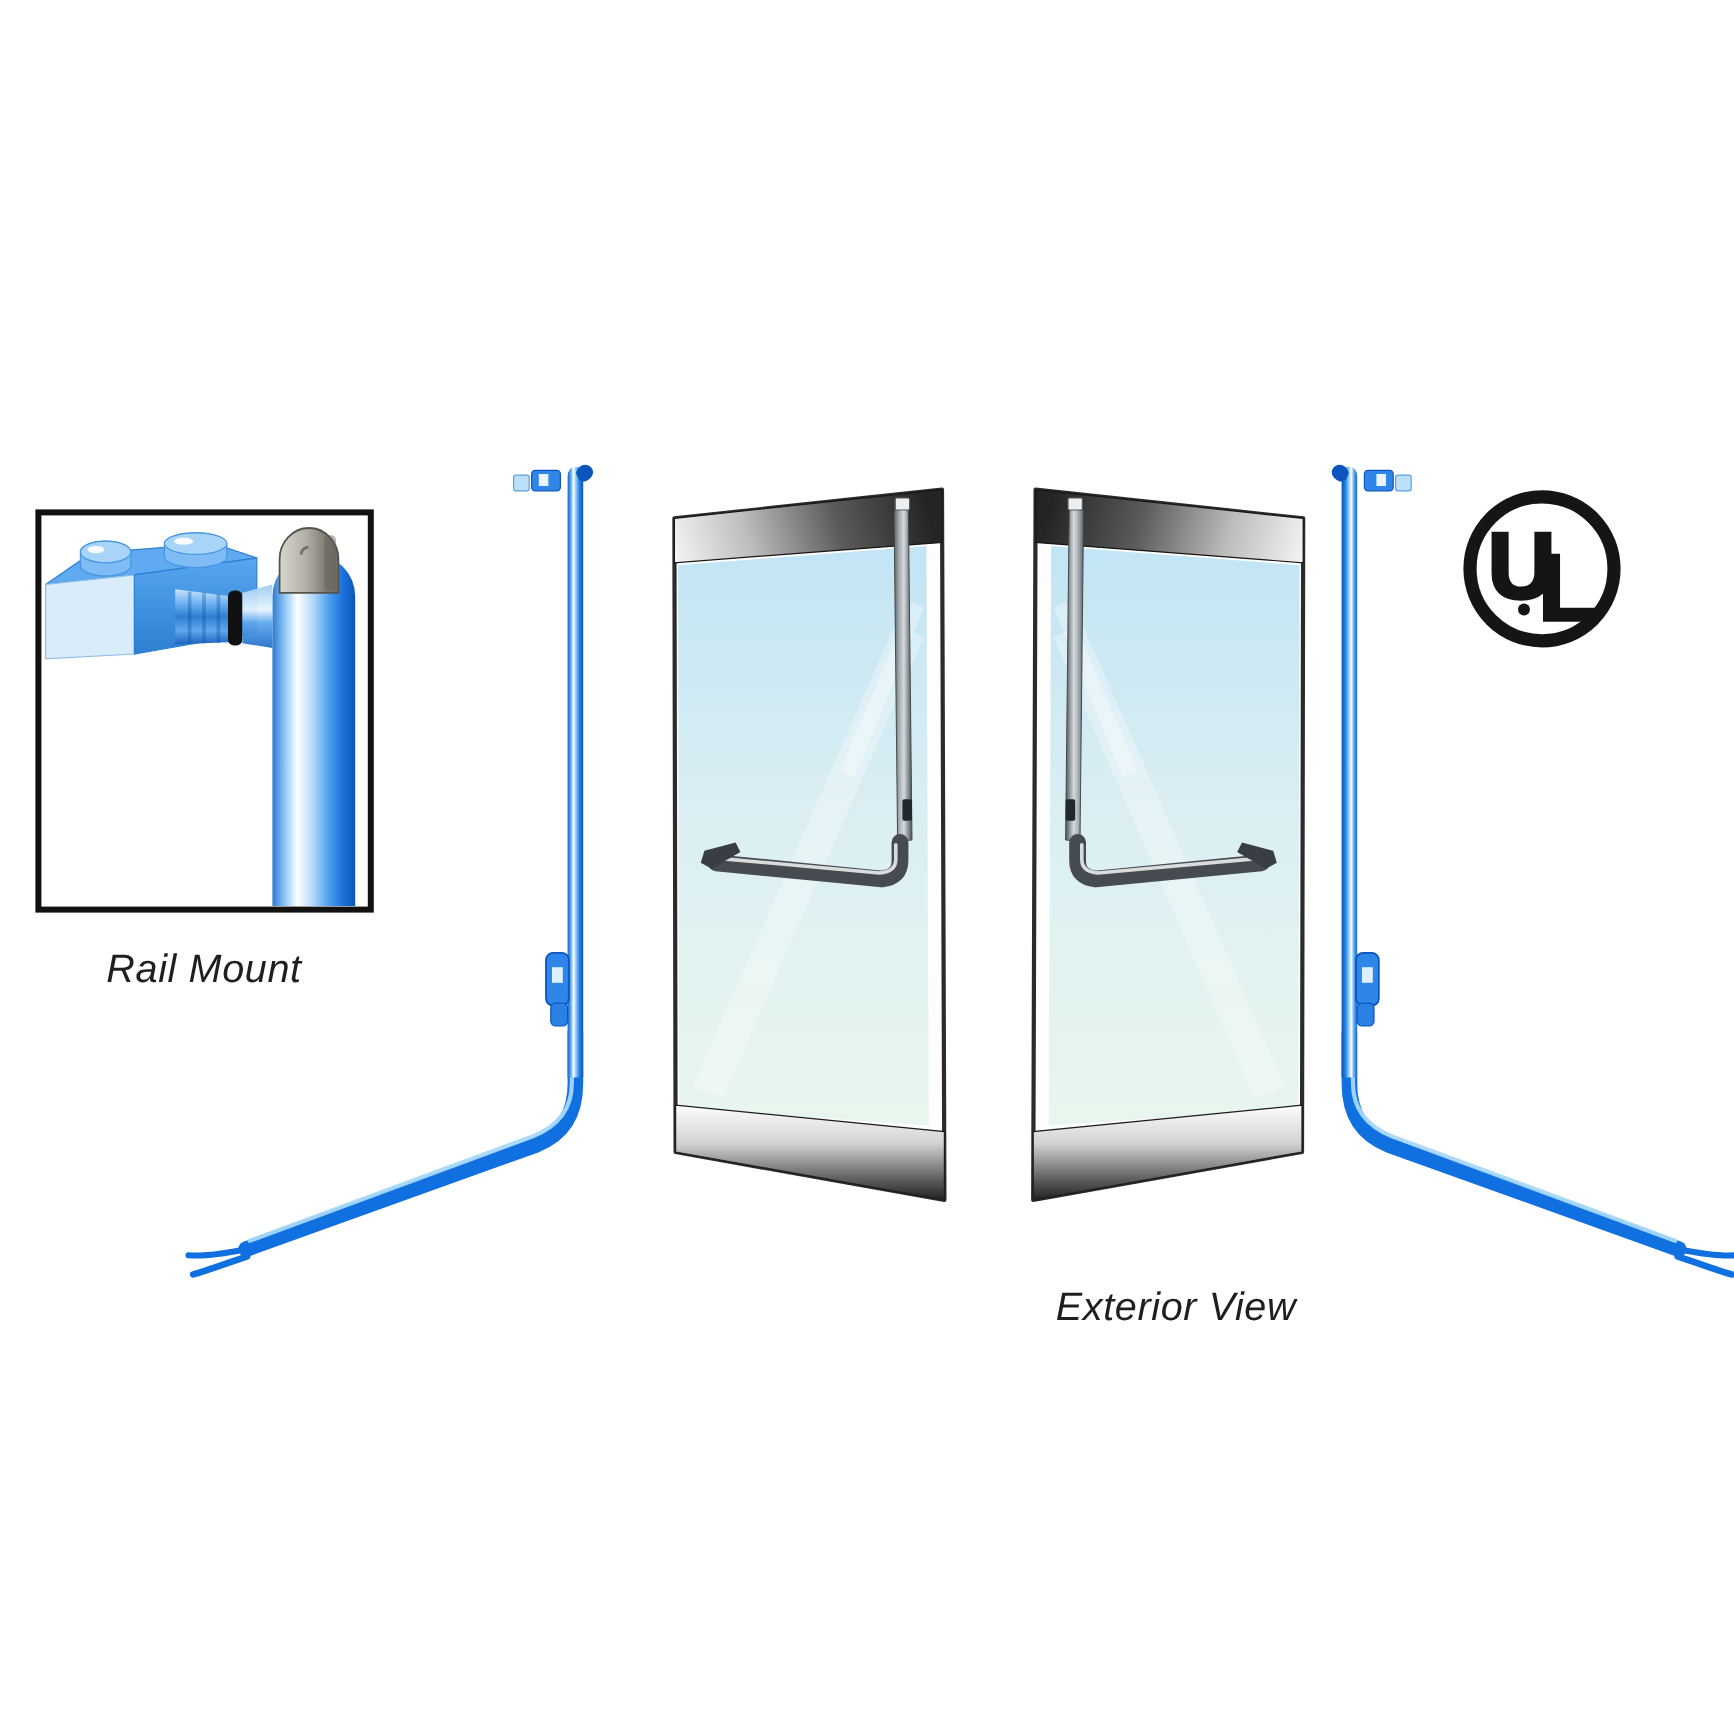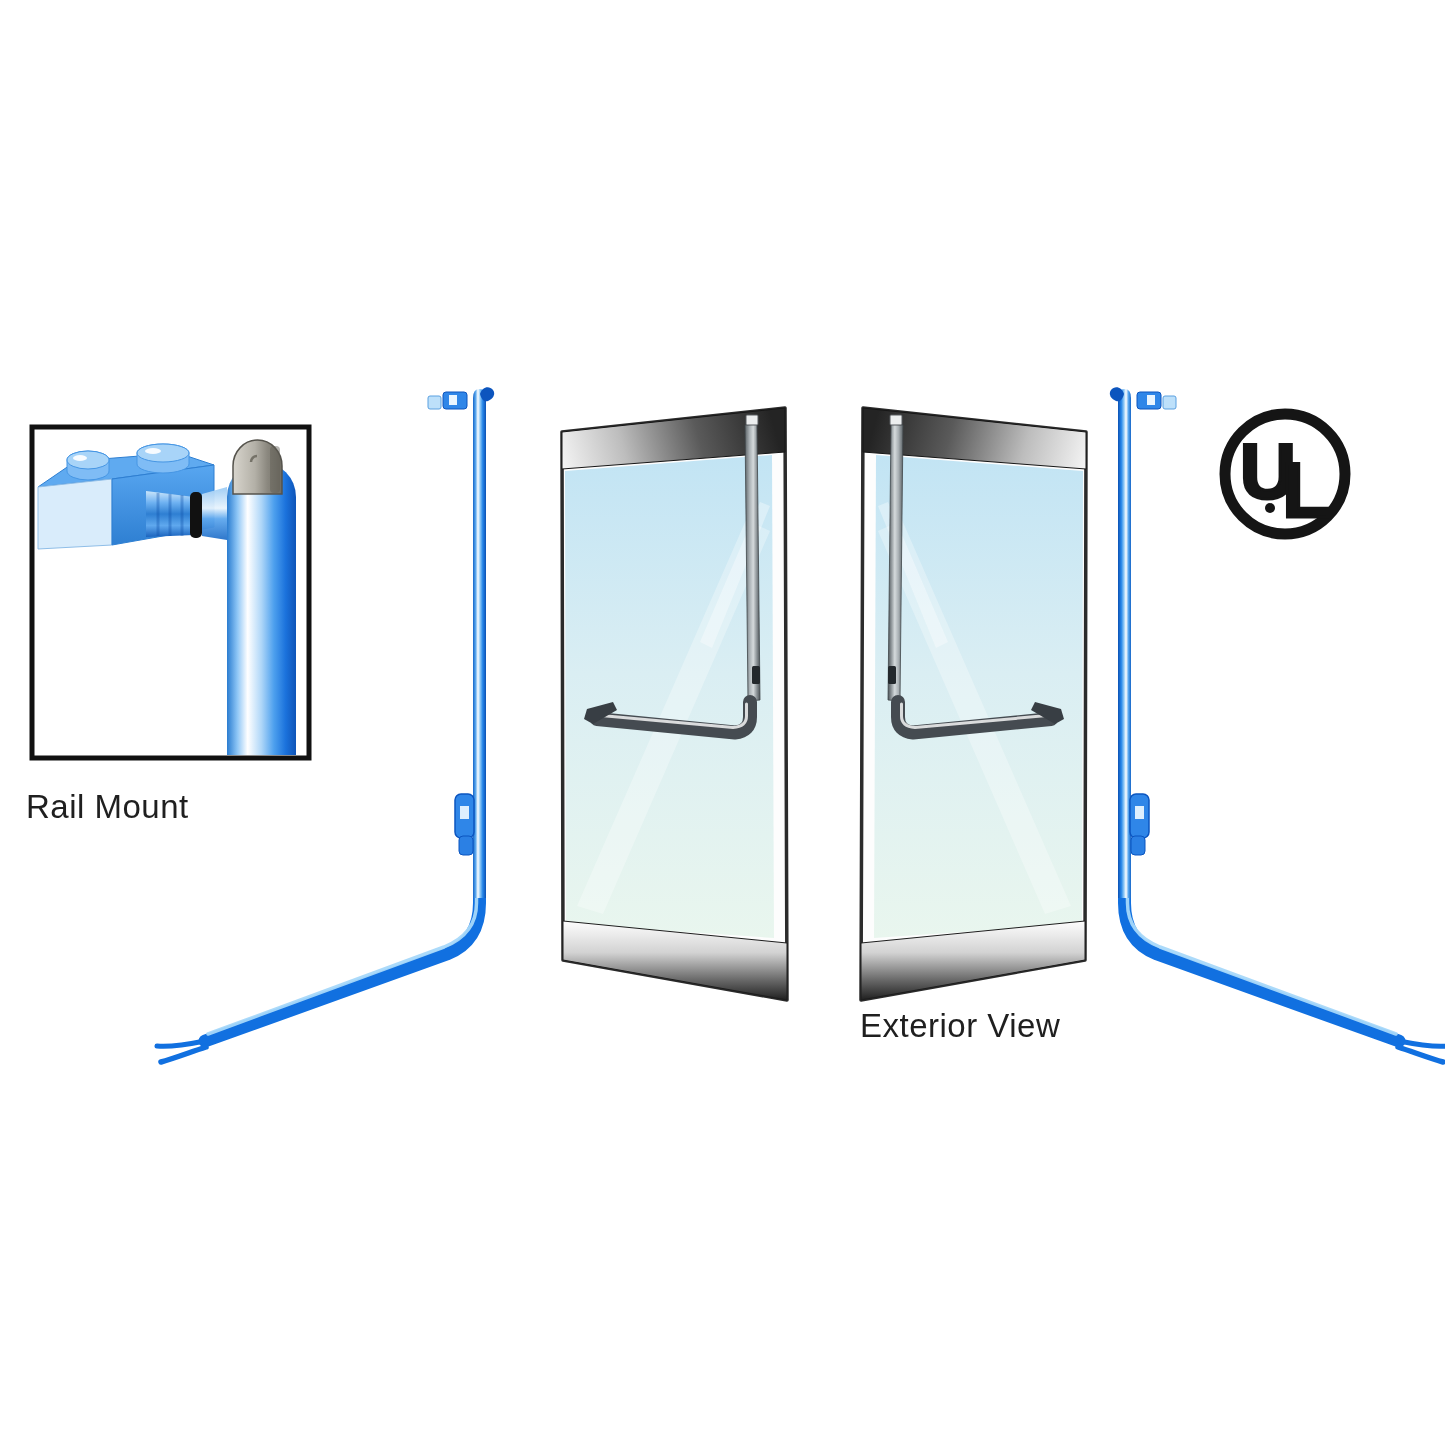--- a/index.html
+++ b/index.html
@@ -15,29 +15,31 @@
     overflow: hidden;
     font-family: "Liberation Sans", sans-serif;
   }
   .art {
     position: absolute;
     left: 0;
     top: 0;
   }
   .caption {
     position: absolute;
+    text-align: center;
     color: #1f1f1f;
     font-size: 33px;
     line-height: 35px;
     letter-spacing: 0.5px;
     font-weight: 400;
+    font-style: italic;
   }
   .caption.inset-caption { left: 26px; top: 789px; width: 288px; }
   .caption.interior-caption { left: 545px; top: 1030px; width: 240px; }
-  .caption.exterior-caption { left: 860px; top: 1008px; width: 240px; }
+  .caption.exterior-caption { left: 860px; top: 1071px; width: 240px; }
 </style>
 </head>
 <body>
 
 <div class="canvas">
 
   <svg class="art" width="1445" height="1445" viewBox="0 0 1445 1445">
     <defs>
 
       <linearGradient id="railRodGrad" gradientUnits="userSpaceOnUse" x1="473" y1="0" x2="486" y2="0">

